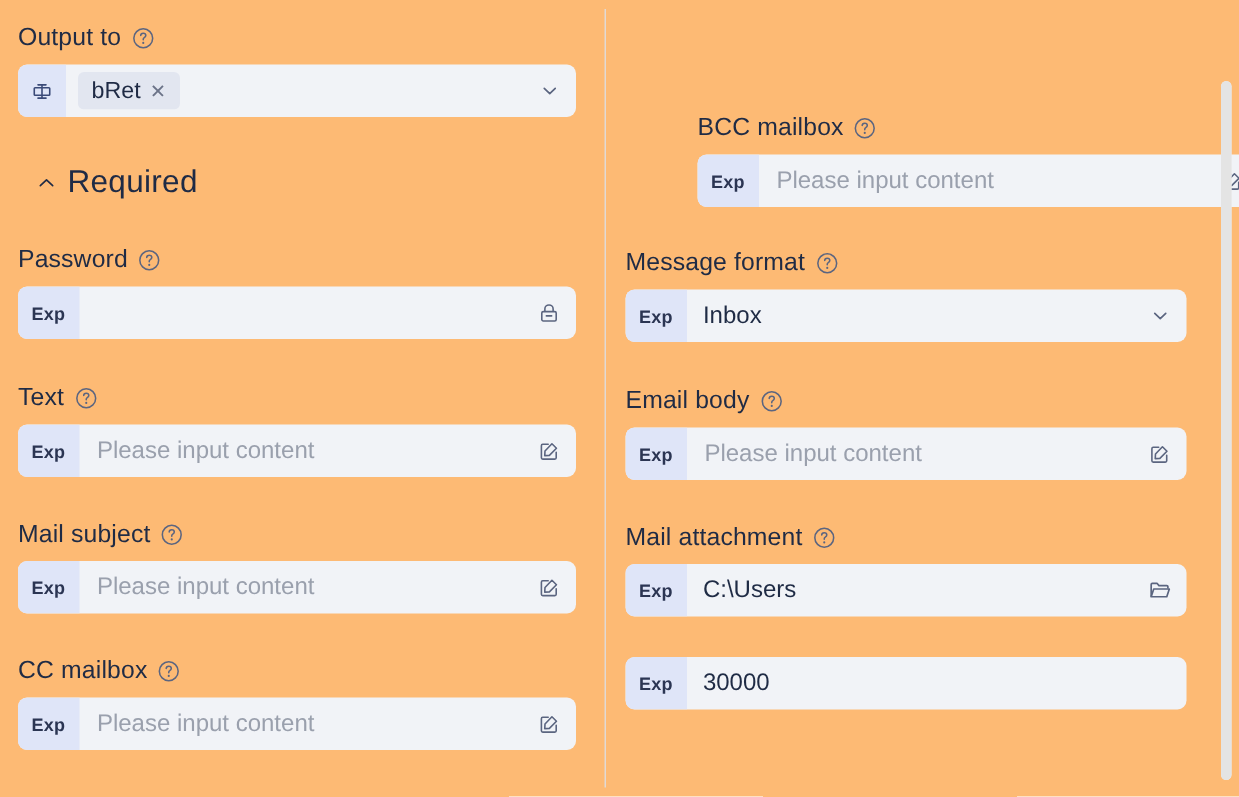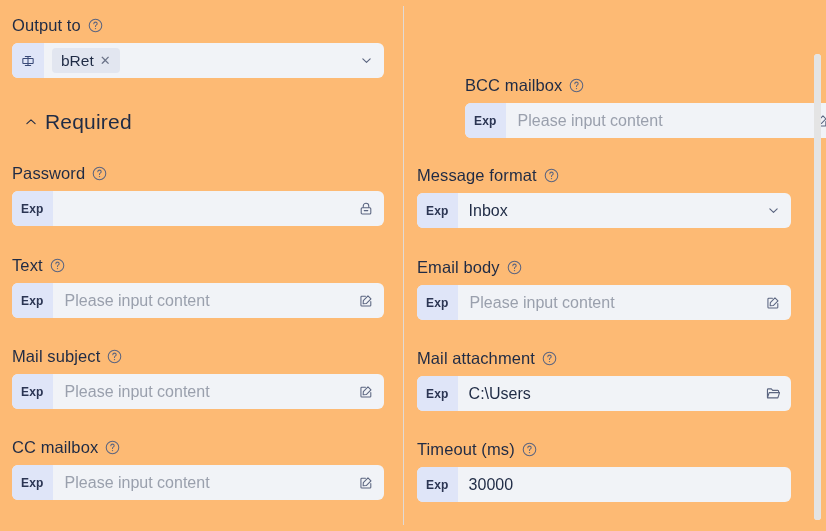--- a/index.html
+++ b/index.html
@@ -424,30 +424,20 @@
         <span class="control-suffix">
           <svg viewBox="0 0 18 18" width="17" height="17">
             <path d="M2.6 13.6V4.9a.8.8 0 01.8-.8h3.3l1.4 1.6h5.5a.8.8 0 01.8.8v1.2" fill="none" stroke="#5b6580" stroke-width="1.2" stroke-linejoin="round"></path>
             <path d="M2.6 13.6l1.8-5.5h11l-1.8 5.5z" fill="none" stroke="#5b6580" stroke-width="1.2" stroke-linejoin="round"></path>
           </svg>
         </span>
       </div>
     </div>
 
     <div class="field" style="top:438px;">
-      <div class="field-label">
-        <span class="label-text">Timeout (ms)</span>
-        <span class="help-icon">
-          <svg viewBox="0 0 16 16" width="15" height="15">
-            <circle cx="8" cy="8" r="6.7" fill="none" stroke="#5b6580" stroke-width="1.1"></circle>
-            <path d="M6.2 6.1c0-1 .8-1.7 1.8-1.7s1.8.7 1.8 1.6c0 .8-.5 1.2-1.1 1.6-.5.3-.7.6-.7 1.1v.3" fill="none" stroke="#5b6580" stroke-width="1.1" stroke-linecap="round"></path>
-            <circle cx="8" cy="11.3" r=".75" fill="#5b6580"></circle>
-          </svg>
-        </span>
-      </div>
       <div class="control">
         <span class="exp-badge">Exp</span>
         <span class="control-value">30000</span>
       </div>
     </div>
 
   </div>
 
   <div class="scrollbar-track">
     <div class="scrollbar-thumb"></div>

